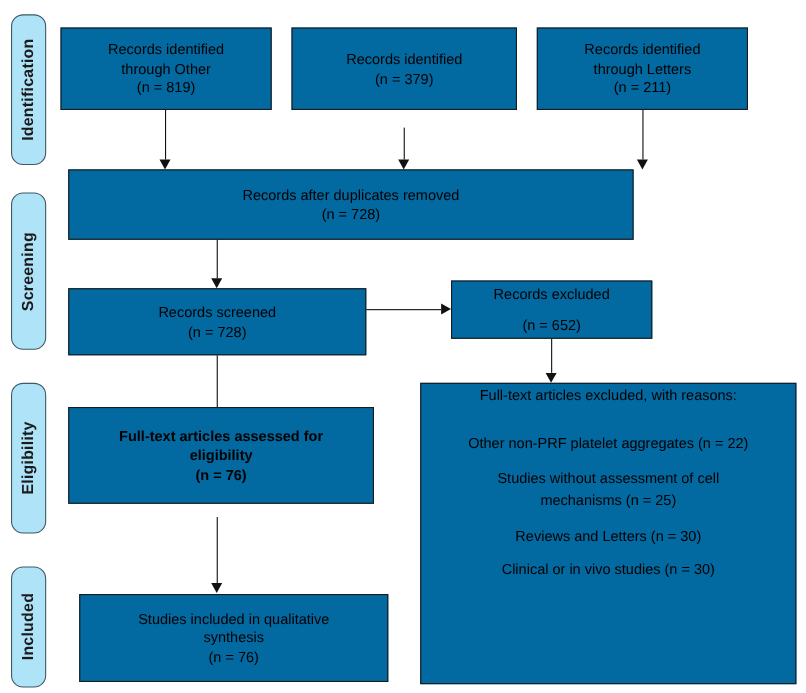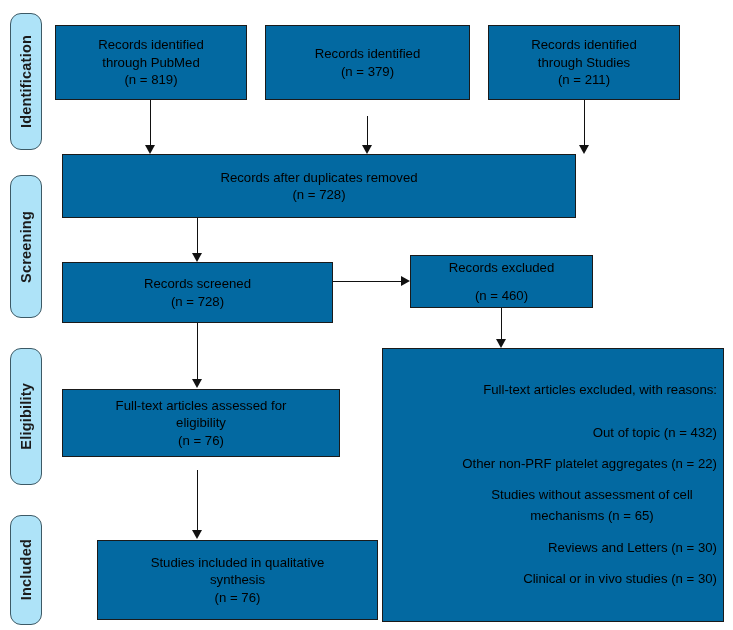--- a/index.html
+++ b/index.html
@@ -51,22 +51,21 @@
     color: #000000;
     font-size: 13.2px;
     line-height: 1.32;
     padding: 4px 6px;
   }
   .flow-box .line { display: block; white-space: nowrap; }
 
   
   .reasons-box {
     justify-content: flex-start;
-    padding-top: 32px;
-    align-items: flex-end;
+    padding-top: 2px;
   }
   .reasons-box .title {
     display: block;
     margin-bottom: 26px;
     white-space: nowrap;
   }
   .reasons-box .reason {
     display: block;
     margin-bottom: 13px;
     white-space: nowrap;
@@ -115,32 +114,32 @@
   <div class="stage-tab" style="left:10px; top:348px; width:32px; height:137px;">
     <span class="stage-label">Eligibility</span>
   </div>
 
   <div class="stage-tab" style="left:10px; top:515px; width:32px; height:110px;">
     <span class="stage-label">Included</span>
   </div>
 
   <div class="flow-box" style="left:55px; top:25px; width:192px; height:75px;">
     <span class="line">Records identified</span>
-    <span class="line">through PubMed</span>
+    <span class="line">through Other</span>
     <span class="line">(n = 819)</span>
   </div>
 
   <div class="flow-box" style="left:265px; top:25px; width:205px; height:75px;">
     <span class="line">Records identified</span>
     <span class="line">(n = 379)</span>
   </div>
 
   <div class="flow-box" style="left:488px; top:25px; width:192px; height:75px;">
     <span class="line">Records identified</span>
-    <span class="line">through Studies</span>
+    <span class="line">through Letters</span>
     <span class="line">(n = 211)</span>
   </div>
 
   <div class="v-line" style="left:150px; top:100px; height:45px;"></div>
   <div class="arrow-down" style="left:145px; top:145px;"></div>
 
   <div class="v-line" style="left:367px; top:116px; height:29px;"></div>
   <div class="arrow-down" style="left:362px; top:145px;"></div>
 
   <div class="v-line" style="left:584px; top:100px; height:45px;"></div>
@@ -154,49 +153,48 @@
   <div class="v-line" style="left:197px; top:218px; height:35px;"></div>
   <div class="arrow-down" style="left:192px; top:253px;"></div>
 
   <div class="flow-box" style="left:62px; top:262px; width:271px; height:61px;">
     <span class="line">Records screened</span>
     <span class="line">(n = 728)</span>
   </div>
 
   <div class="flow-box" style="left:410px; top:255px; width:183px; height:53px;gap:10px;">
     <span class="line">Records excluded</span>
-    <span class="line">(n = 460)</span>
+    <span class="line">(n = 652)</span>
   </div>
 
   <div class="h-line" style="left:333px; top:281px; width:68px;"></div>
   <div class="arrow-right" style="left:401px; top:276px;"></div>
 
   <div class="v-line" style="left:197px; top:323px; height:56px;"></div>
   <div class="arrow-down" style="left:192px; top:379px;"></div>
 
   <div class="v-line" style="left:501px; top:308px; height:31px;"></div>
   <div class="arrow-down" style="left:496px; top:339px;"></div>
 
-  <div class="flow-box" style="left:62px; top:389px; width:278px; height:68px;">
+  <div class="flow-box" style="left:62px; top:370px; width:278px; height:88px;font-weight:bold;">
     <span class="line">Full-text articles assessed for</span>
     <span class="line">eligibility</span>
     <span class="line">(n = 76)</span>
   </div>
 
   <div class="flow-box reasons-box" style="left:382px; top:348px; width:342px; height:274px;">
     <span class="title">Full-text articles excluded, with reasons:</span>
-    <span class="reason">Out of topic (n = 432)</span>
     <span class="reason">Other non-PRF platelet aggregates (n = 22)</span>
-    <span class="reason wrap" style="width:250px;">Studies without assessment of cell mechanisms (n = 65)</span>
+    <span class="reason wrap" style="width:250px;">Studies without assessment of cell mechanisms (n = 25)</span>
     <span class="reason">Reviews and Letters (n = 30)</span>
     <span class="reason">Clinical or in vivo studies (n = 30)</span>
   </div>
 
   <div class="v-line" style="left:197px; top:470px; height:60px;"></div>
   <div class="arrow-down" style="left:192px; top:530px;"></div>
 
-  <div class="flow-box" style="left:72px; top:540px; width:281px; height:80px;margin-left:25px;">
+  <div class="flow-box" style="left:72px; top:540px; width:281px; height:80px;">
     <span class="line">Studies included in qualitative</span>
     <span class="line">synthesis</span>
     <span class="line">(n = 76)</span>
   </div>
 
 </div>
 
 </body></html>

